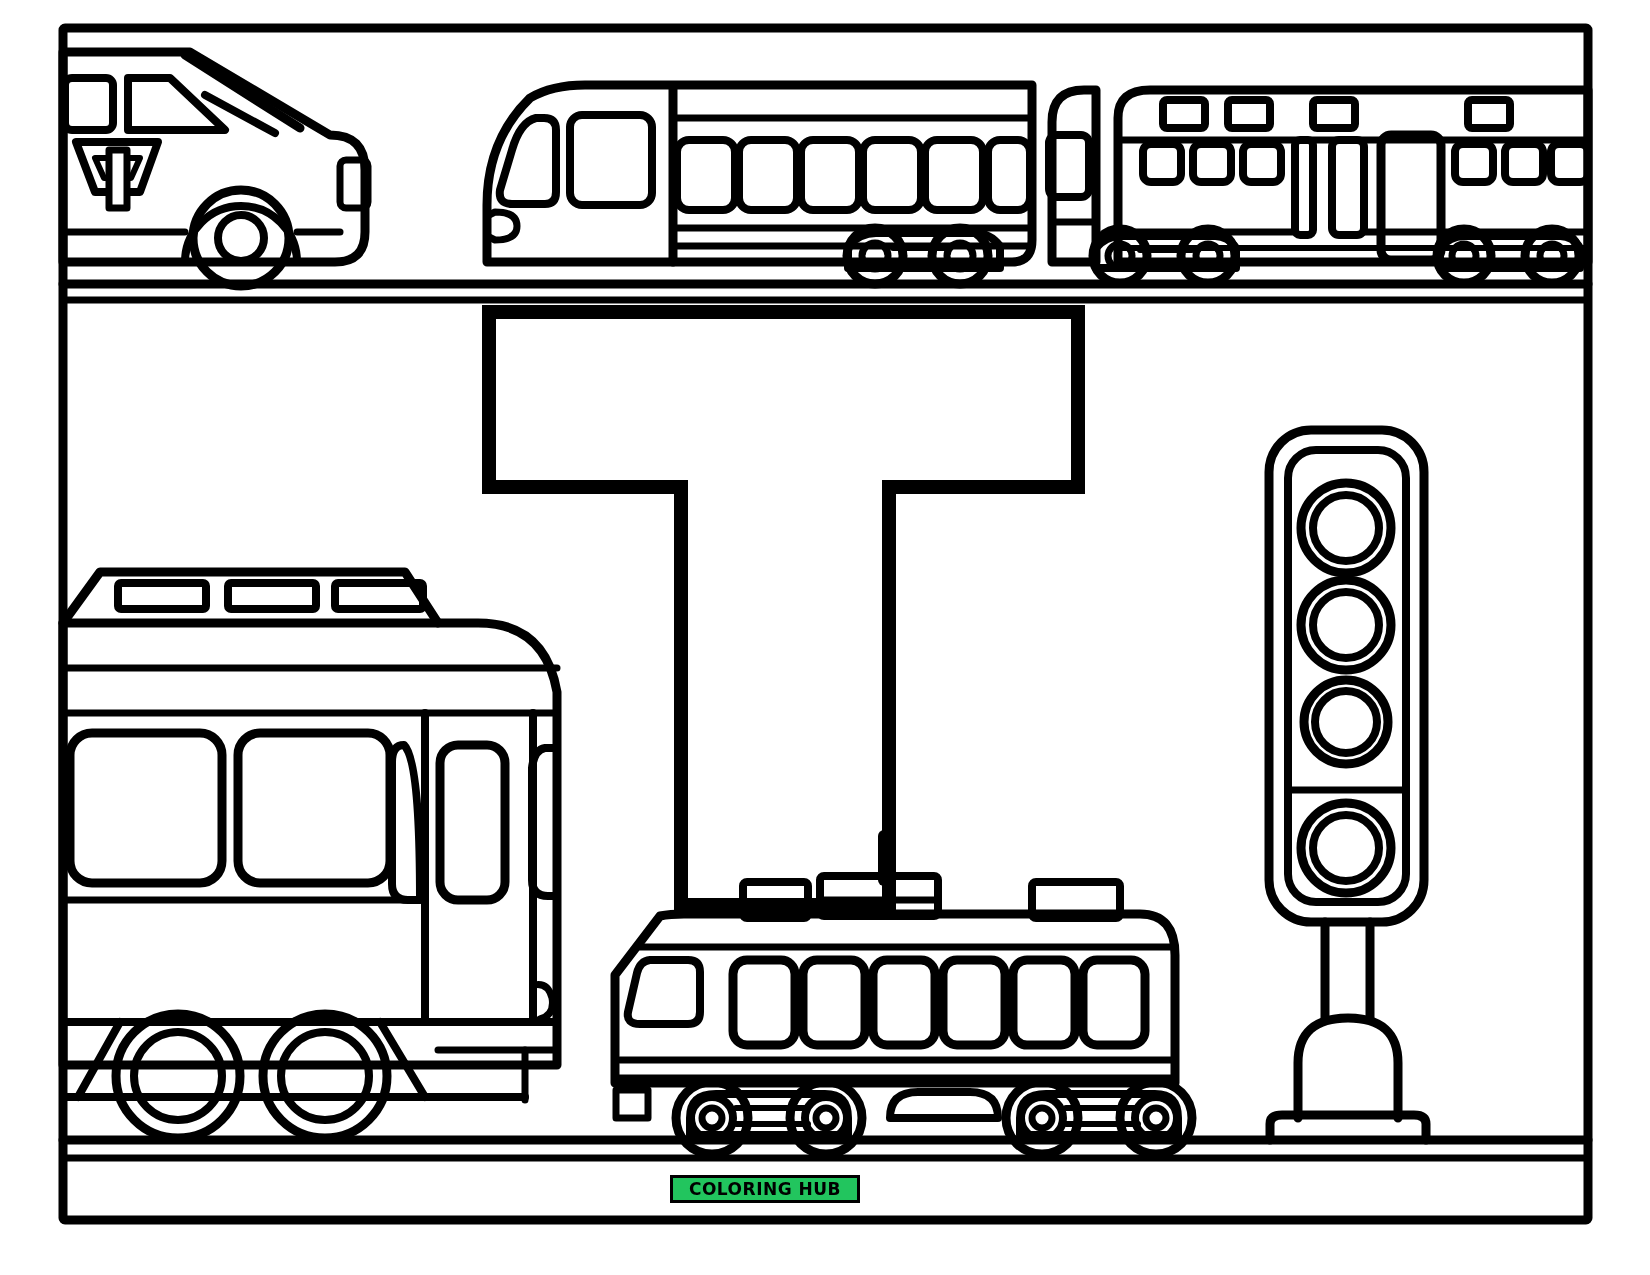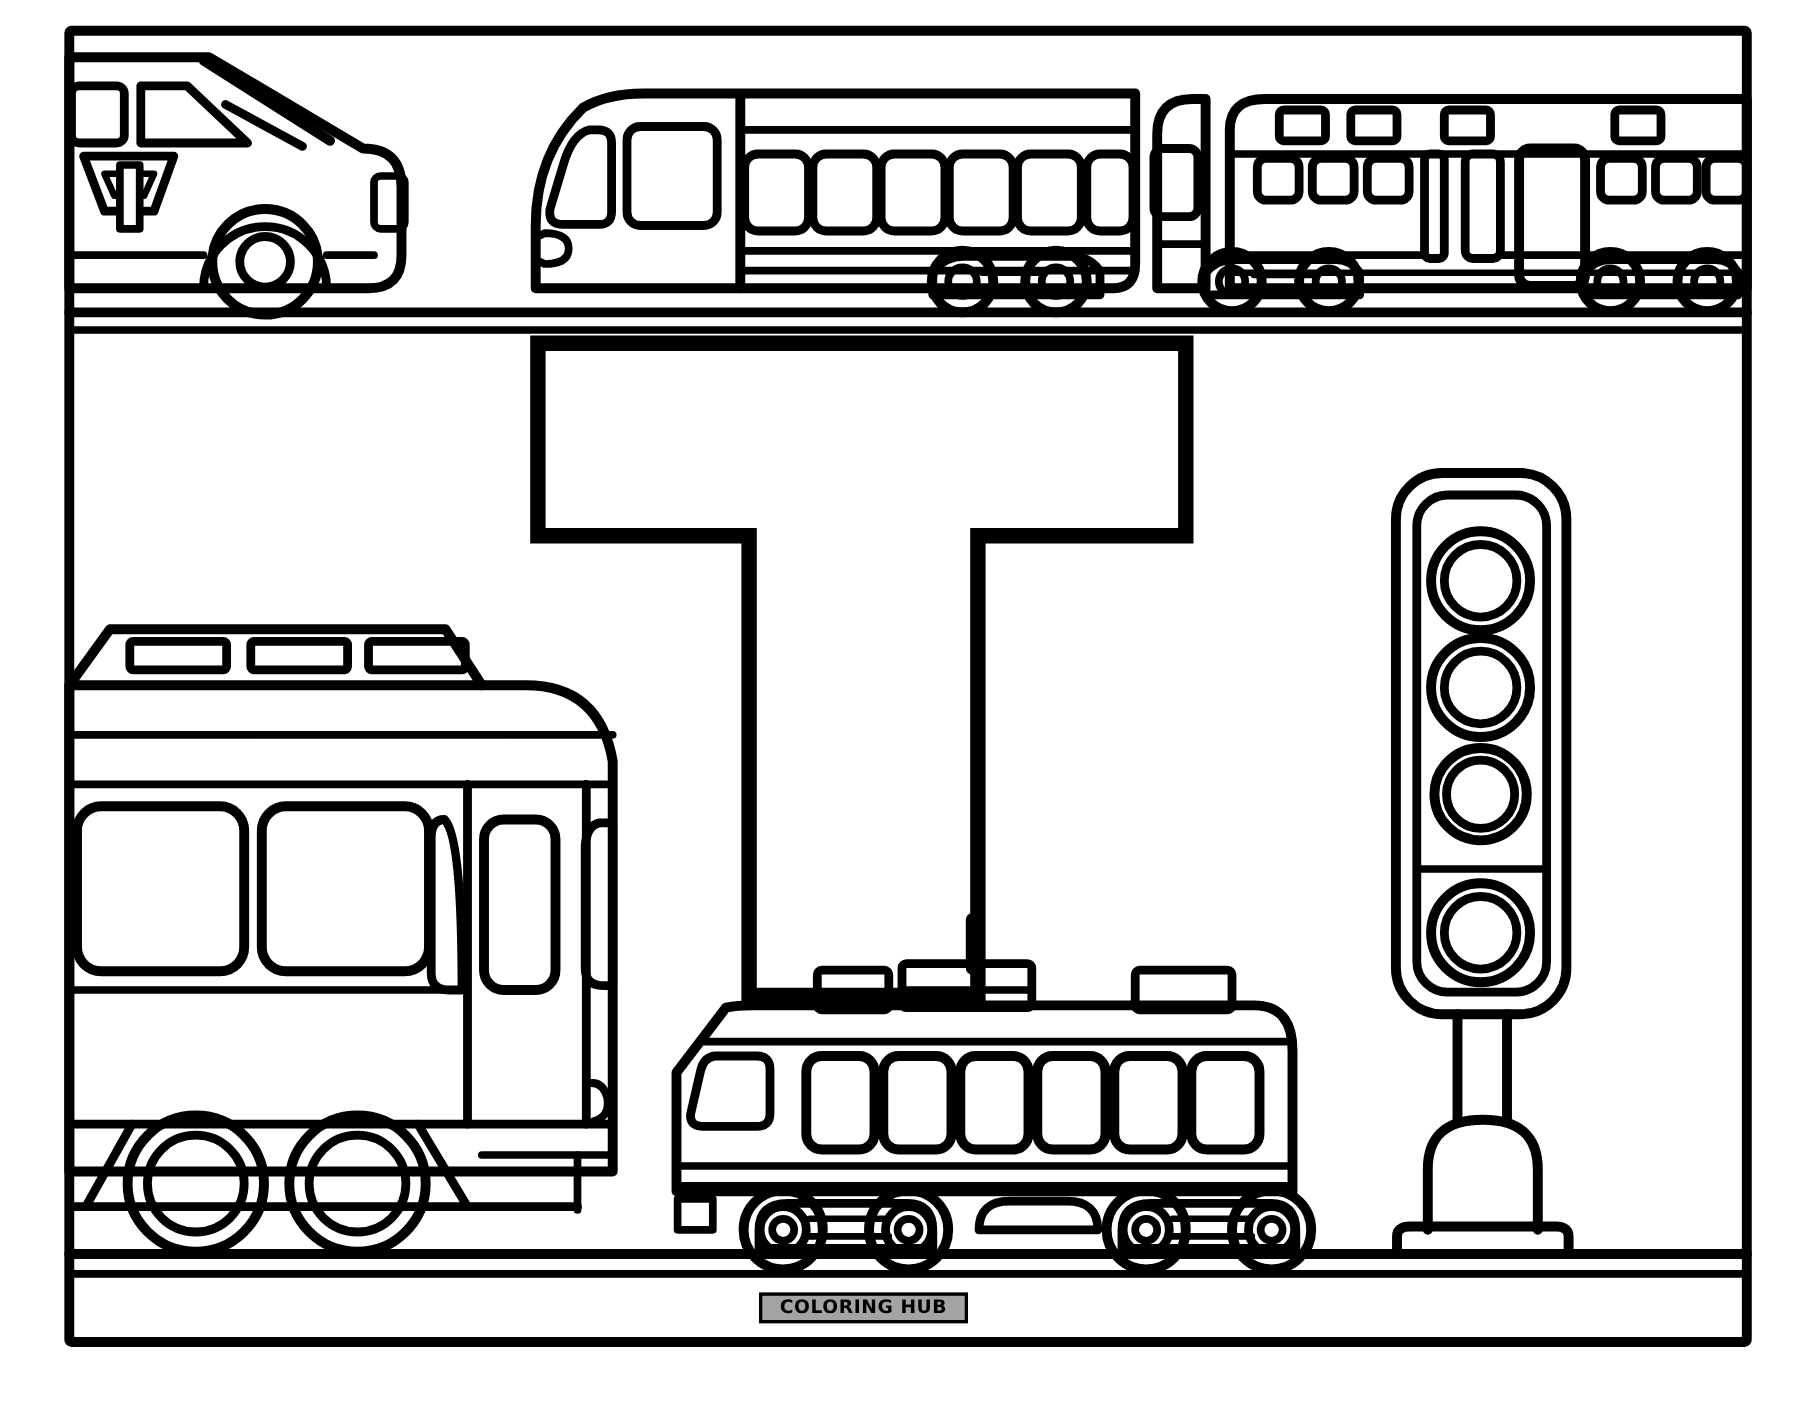--- a/index.html
+++ b/index.html
@@ -22,25 +22,25 @@
   #art {
     position: absolute;
     left: 0;
     top: 0;
     width: 1650px;
     height: 1275px;
     display: block;
   }
   .wm-wrap {
     position: absolute;
-    left: 690px;
+    left: 670px;
     top: 1175px;
     width: 190px;
     height: 28px;
-    background: #a3a3a3;
+    background: #22c55e;
     border: 3px solid #000000;
     box-sizing: border-box;
     display: flex;
     align-items: center;
     justify-content: center;
   }
   .wm-text {
     font-family: "DejaVu Sans", sans-serif;
     font-size: 17px;
     font-weight: 700;

